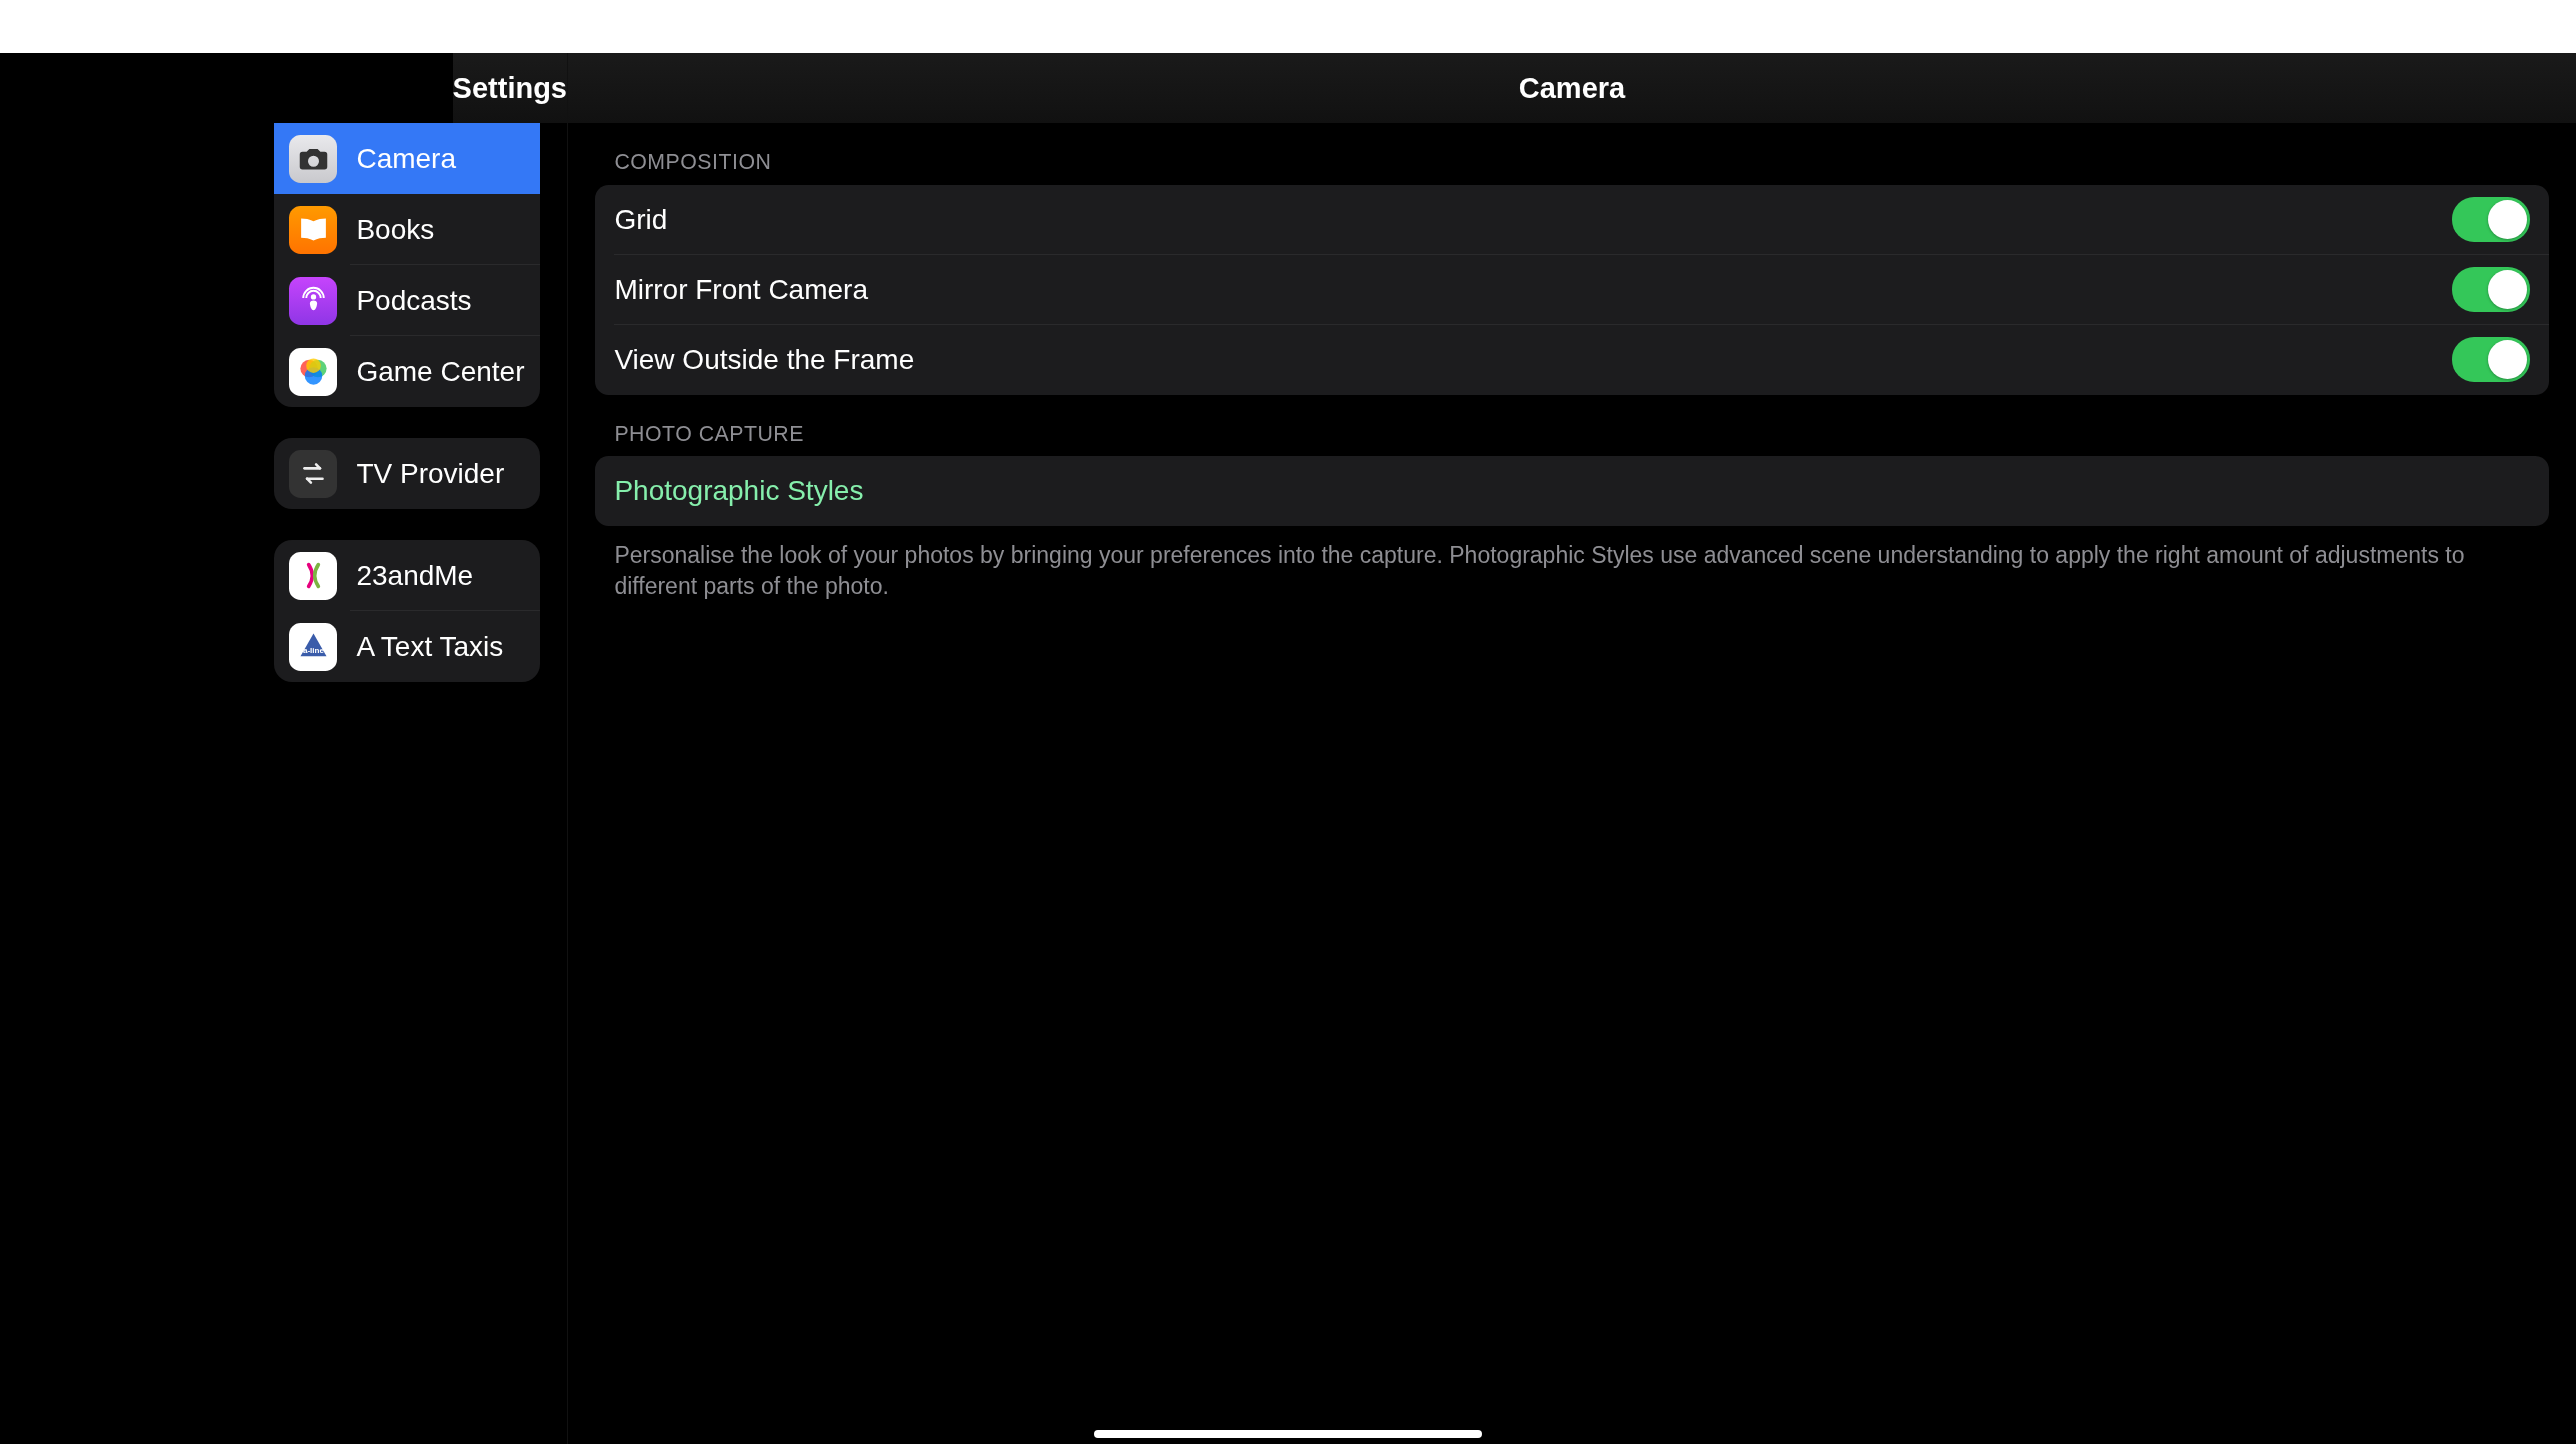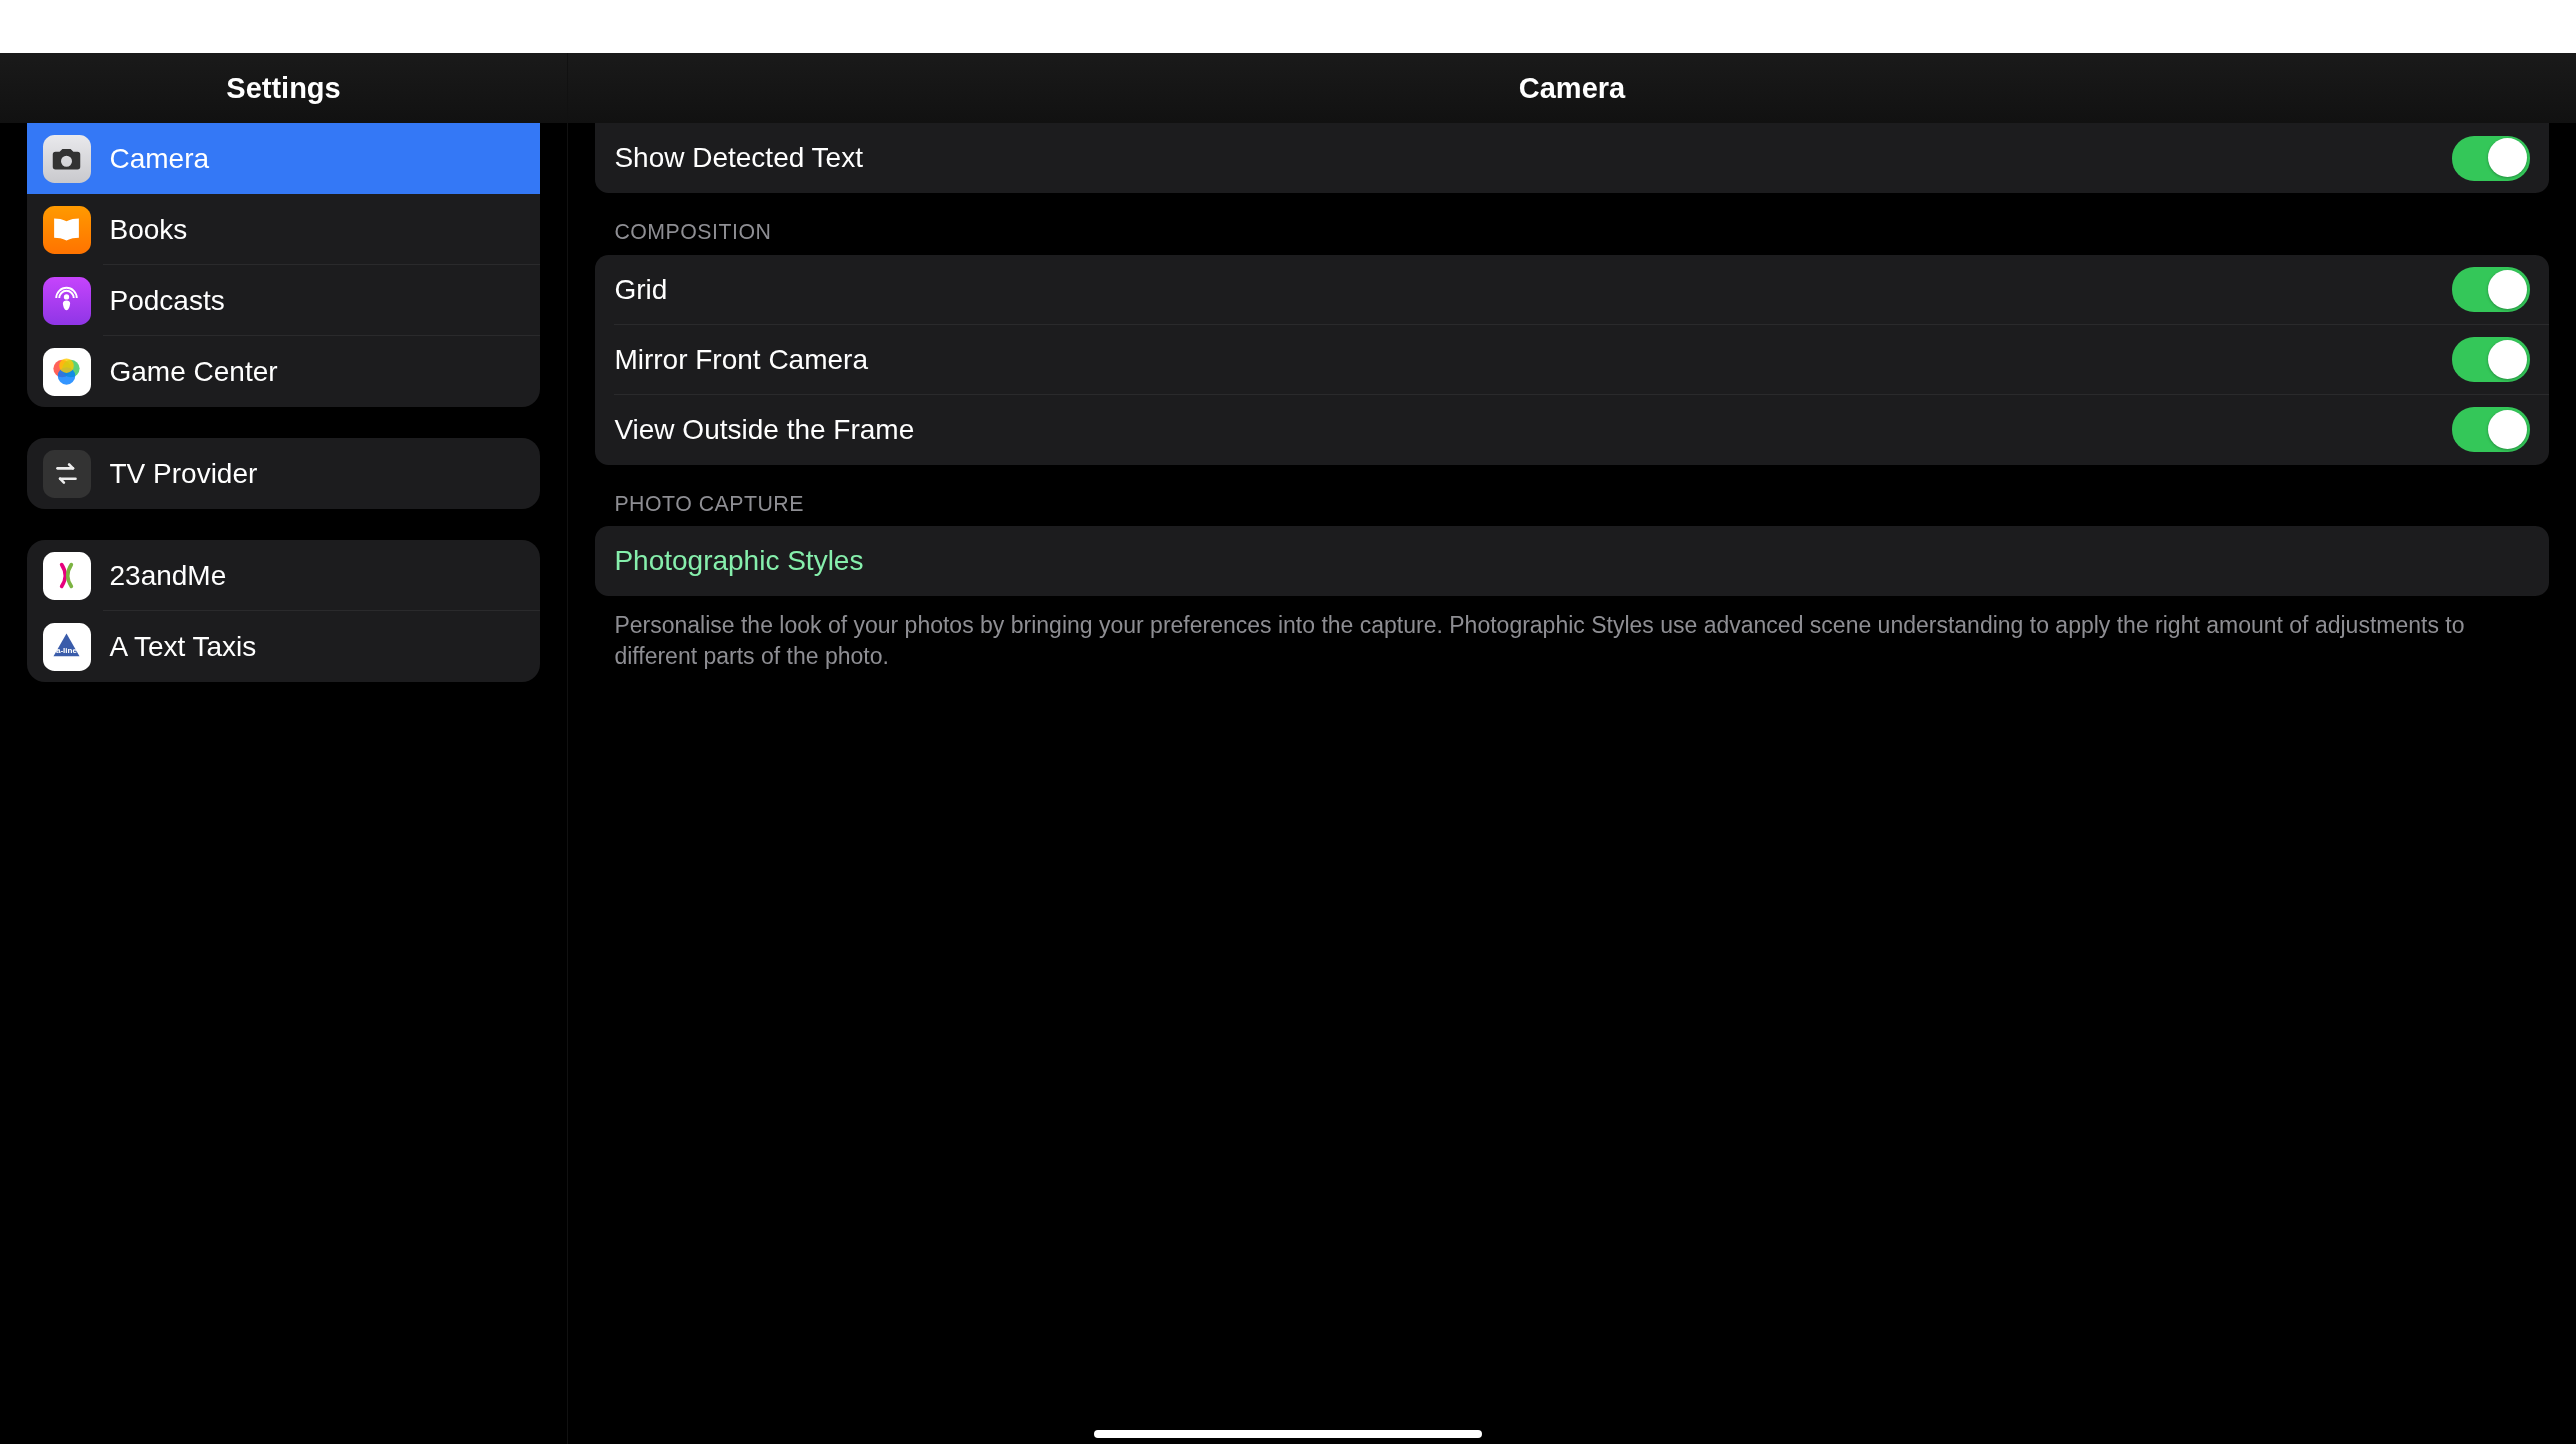--- a/index.html
+++ b/index.html
@@ -18,20 +18,21 @@
     background: #000;
     display: flex;
   }
   .sidebar {
     width: 568px;
     flex-shrink: 0;
     background: #000;
     display: flex;
     flex-direction: column;
     border-right: 1px solid #111;
+    align-items: flex-end;
   }
   .sidebar-header {
     height: 70px;
     display: flex;
     align-items: center;
     justify-content: center;
     background: linear-gradient(to bottom, #1a1a1a, #111);
     font-size: 29px;
     font-weight: 600;
     color: #fff;
@@ -273,26 +274,20 @@
           <span class="sidebar-label">A Text Taxis</span>
         </div>
       </div>
     </div>
   </div>
 
   <div class="main">
     <div class="main-header">Camera</div>
     <div class="main-content">
 
-      <div class="section-group first">
-        <div class="row">
-          <span class="row-label">Show Detected Text</span>
-          <div class="toggle"></div>
-        </div>
-      </div>
 
       <div class="section-title">COMPOSITION</div>
       <div class="section-group">
         <div class="row">
           <span class="row-label">Grid</span>
           <div class="toggle"></div>
         </div>
         <div class="row">
           <span class="row-label">Mirror Front Camera</span>
           <div class="toggle"></div>

